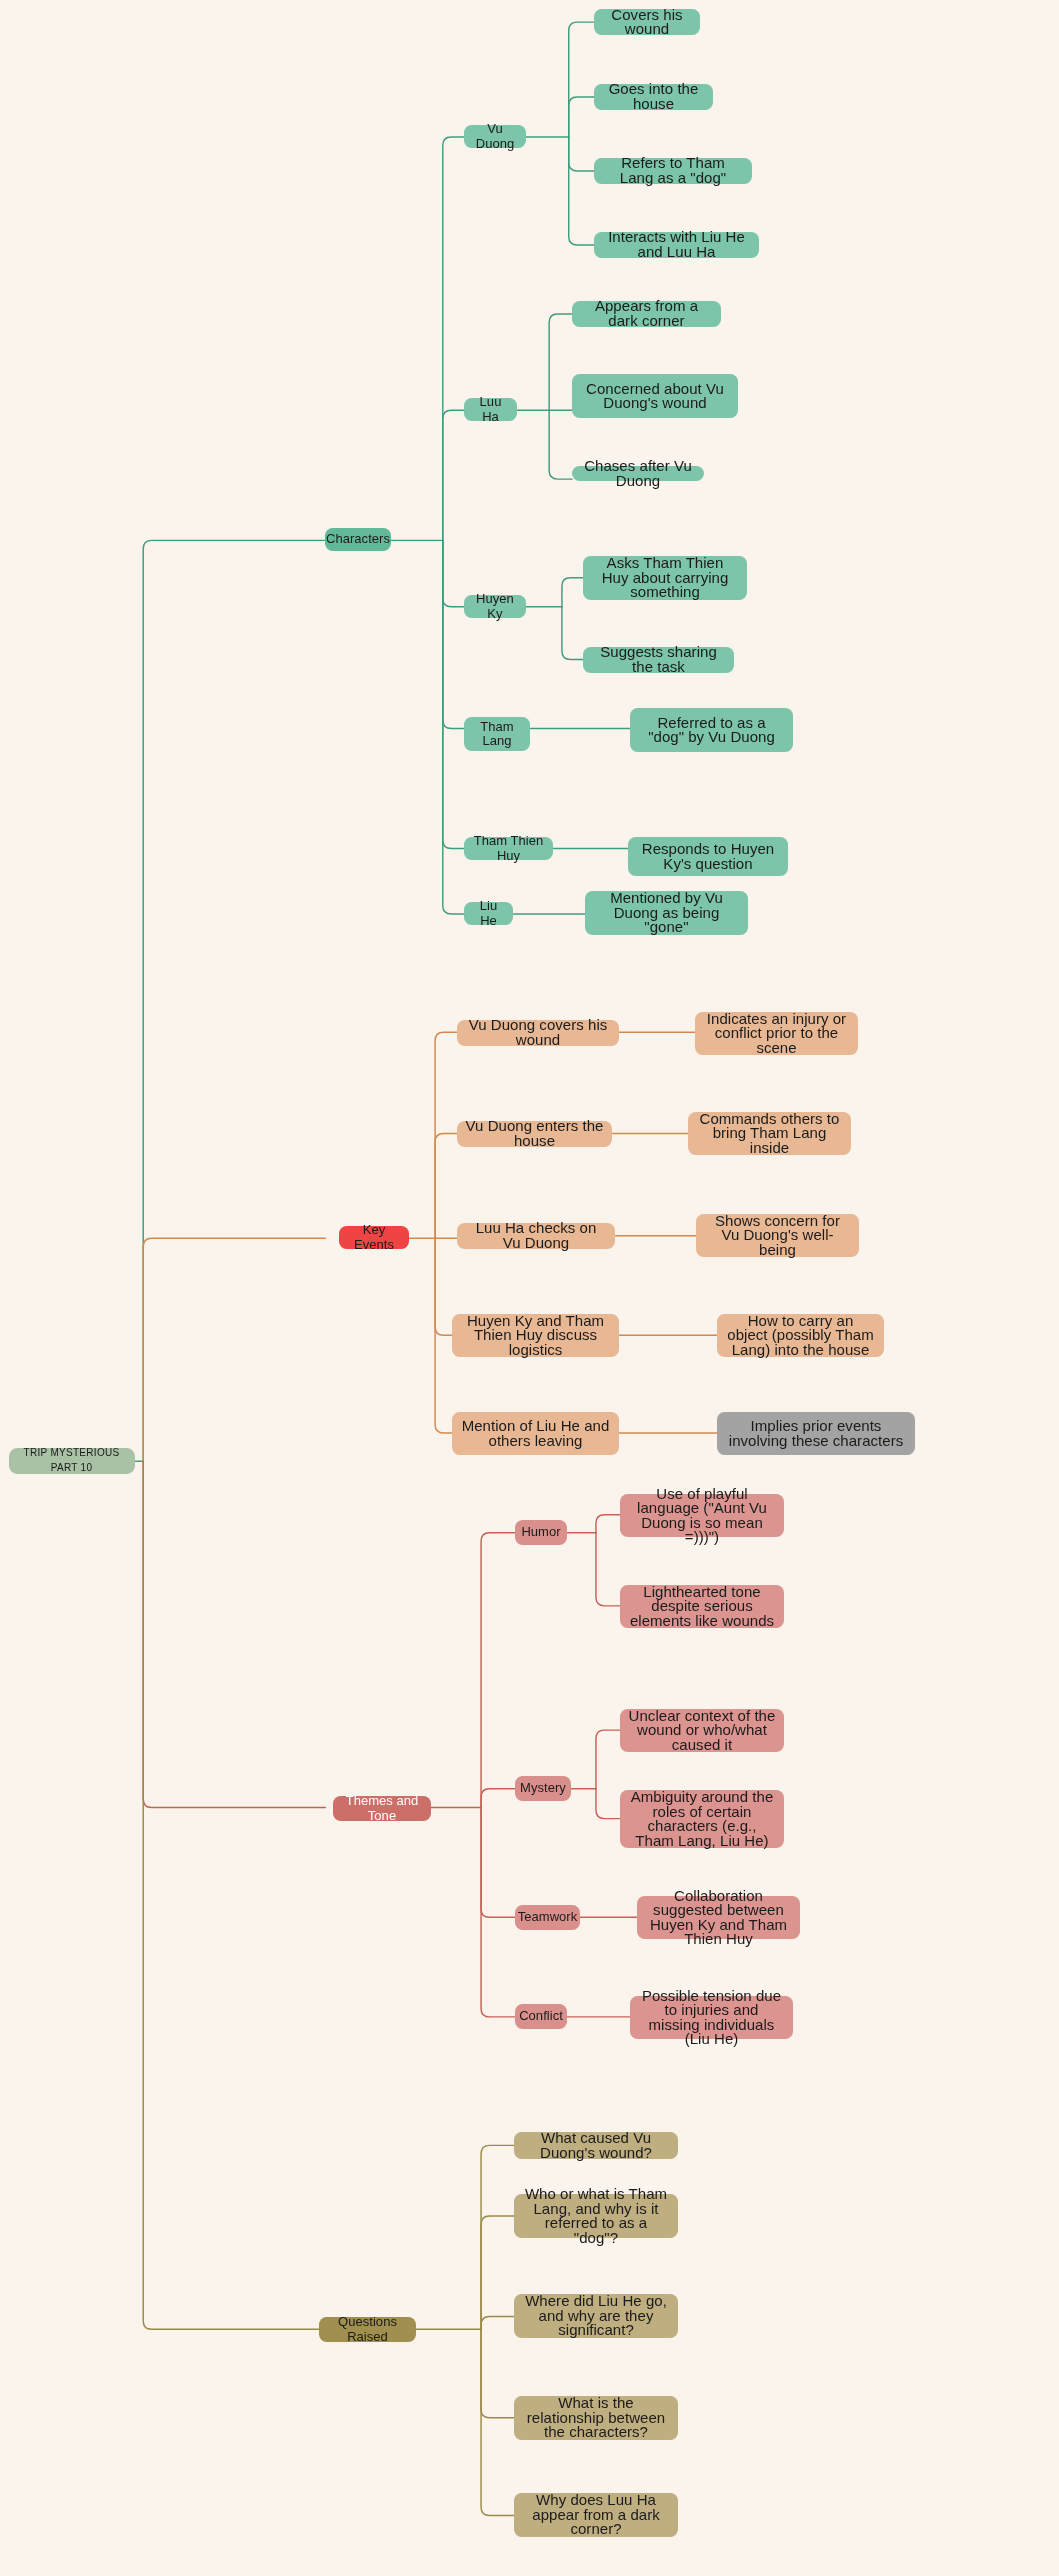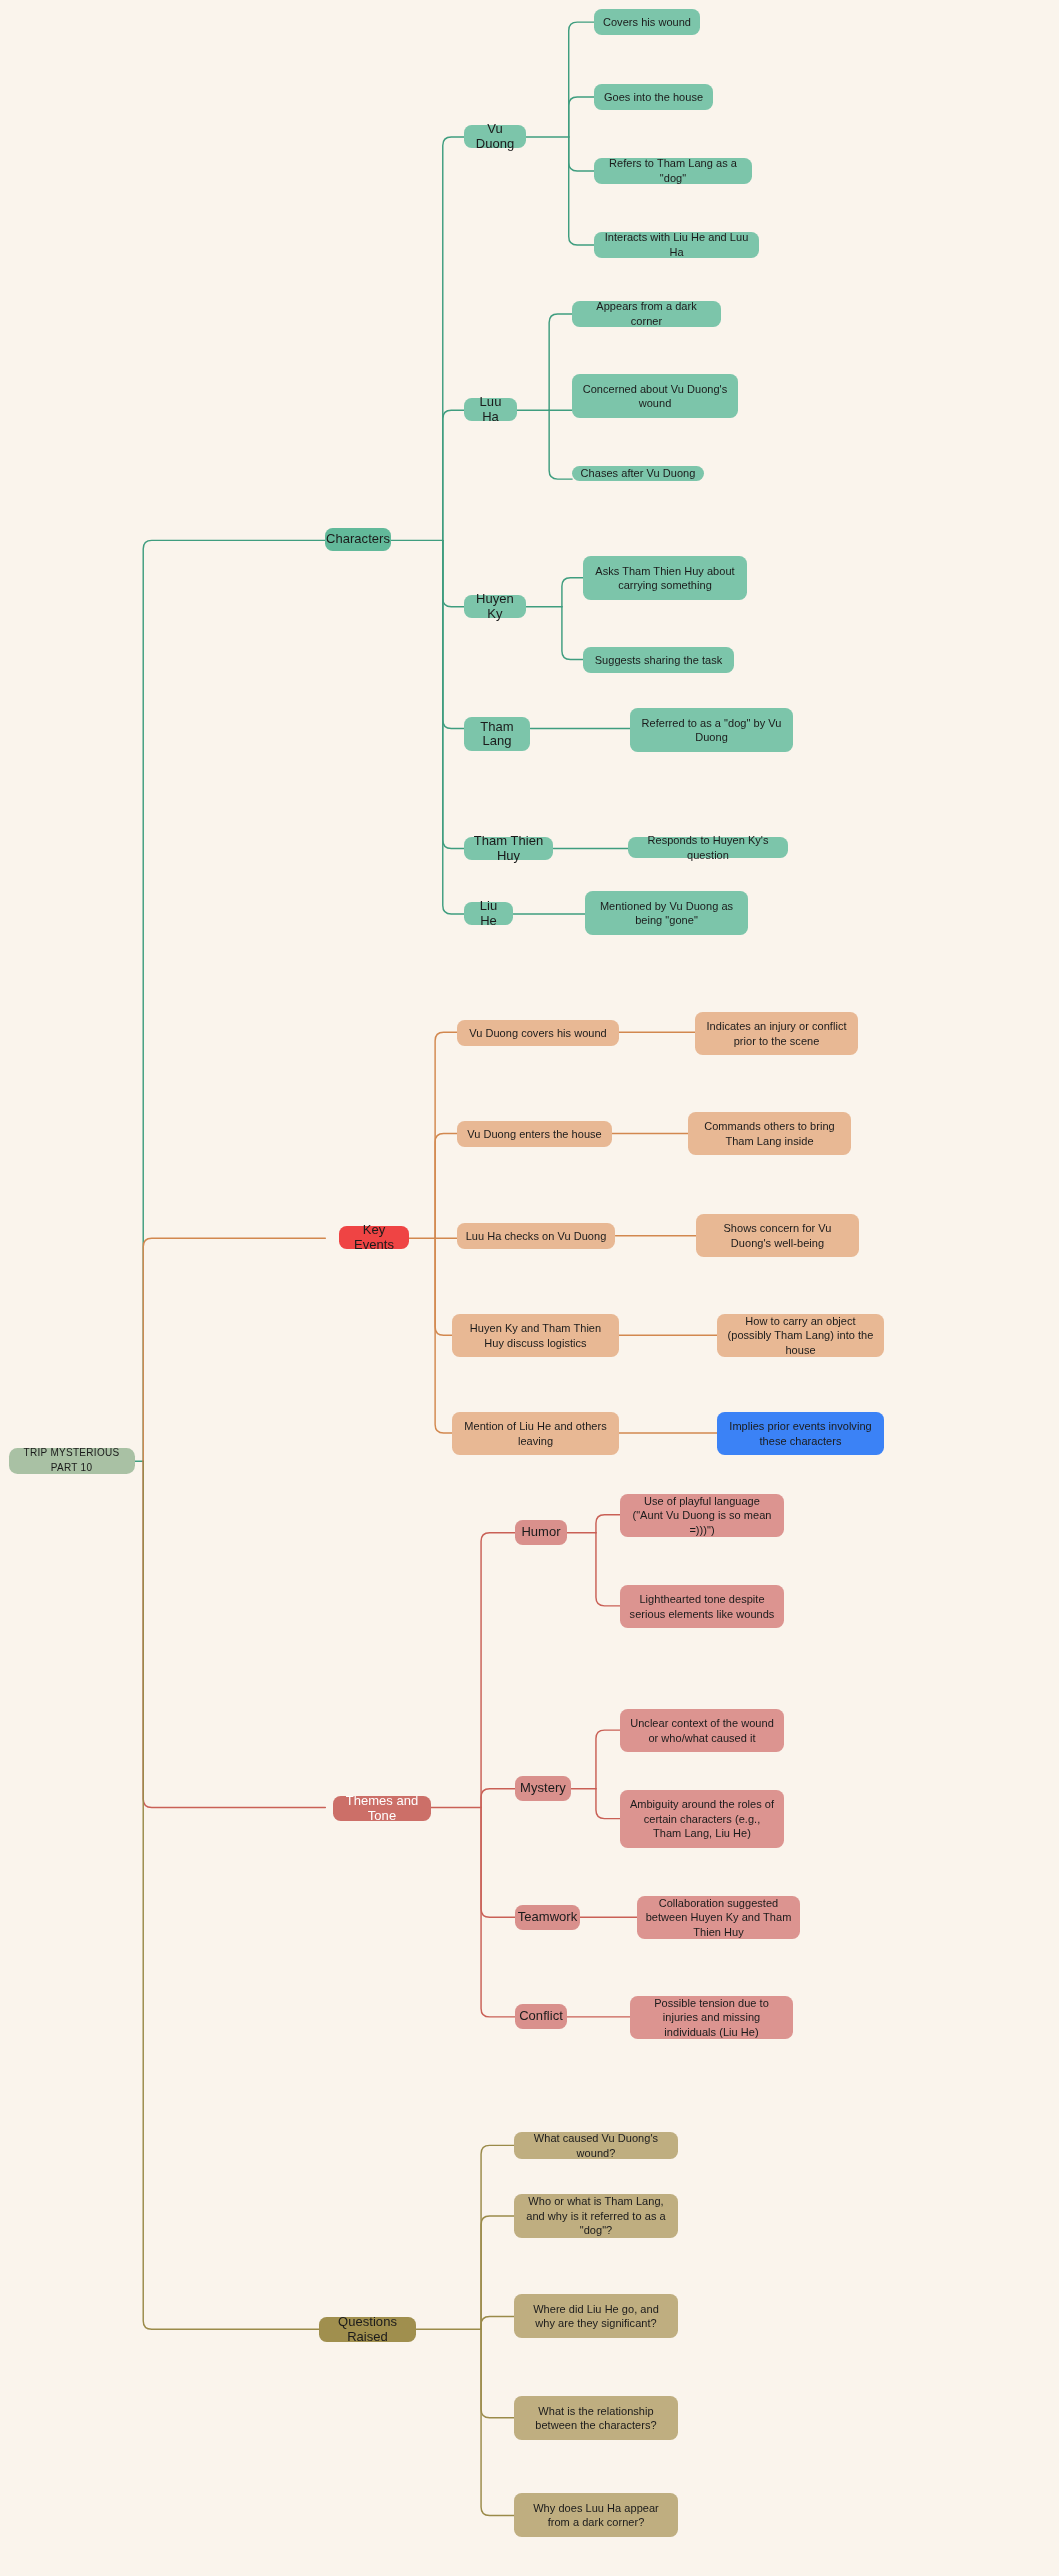--- a/index.html
+++ b/index.html
@@ -29,21 +29,21 @@
   }
   .node {
     position: absolute;
     box-sizing: border-box;
     display: flex;
     align-items: center;
     justify-content: center;
     text-align: center;
     border-radius: 7.7px;
     color: #1b1b1b;
-    font-size: 11px;
+    font-size: 15px;
     line-height: 14.5px;
     padding: 5.1px 8.5px;
     letter-spacing: 0.04px;
   }
   .node.lvl1 { font-size: 13px; }
   .node.root {
     font-size: 10px;
     border-radius: 8.5px;
     letter-spacing: 0.3px;
   }
@@ -147,41 +147,41 @@
   <div class="node" style="left:572px; top:466px; width:132px; height:15px; background:#7cc5aa;">Chases after Vu Duong</div>
 
   <div class="node lvl1" style="left:464px; top:595px; width:62px; height:23px; background:#7cc5aa;">Huyen Ky</div>
   <div class="node" style="left:583px; top:556px; width:164px; height:44px; background:#7cc5aa;">Asks Tham Thien Huy about carrying something</div>
   <div class="node" style="left:583px; top:647px; width:151px; height:25.5px; background:#7cc5aa;">Suggests sharing the task</div>
 
   <div class="node lvl1" style="left:464px; top:717px; width:66px; height:34px; background:#7cc5aa;">Tham Lang</div>
   <div class="node" style="left:630px; top:708px; width:163px; height:44px; background:#7cc5aa;">Referred to as a "dog" by Vu Duong</div>
 
   <div class="node lvl1" style="left:464px; top:837px; width:89px; height:23px; background:#7cc5aa;">Tham Thien Huy</div>
-  <div class="node" style="left:628px; top:837px; width:160px; height:21px; background:#7cc5aa;">Responds to Huyen Ky's question</div>
+  <div class="node" style="left:628px; top:837px; width:160px; height:39px; background:#7cc5aa;">Responds to Huyen Ky's question</div>
 
   <div class="node lvl1" style="left:464px; top:902px; width:49px; height:23px; background:#7cc5aa;">Liu He</div>
   <div class="node" style="left:585px; top:891px; width:163px; height:44px; background:#7cc5aa;">Mentioned by Vu Duong as being "gone"</div>
 
   <div class="node lvl1" style="left:339px; top:1226px; width:70px; height:23px; background:#ef4444;">Key Events</div>
 
   <div class="node" style="left:457px; top:1020px; width:162px; height:25.5px; background:#e8b894;">Vu Duong covers his wound</div>
   <div class="node" style="left:695px; top:1012px; width:163px; height:43px; background:#e8b894;">Indicates an injury or conflict prior to the scene</div>
 
   <div class="node" style="left:457px; top:1121px; width:155px; height:25.5px; background:#e8b894;">Vu Duong enters the house</div>
   <div class="node" style="left:688px; top:1112px; width:163px; height:43px; background:#e8b894;">Commands others to bring Tham Lang inside</div>
 
   <div class="node" style="left:457px; top:1223px; width:158px; height:25.5px; background:#e8b894;">Luu Ha checks on Vu Duong</div>
   <div class="node" style="left:696px; top:1214px; width:163px; height:43px; background:#e8b894;">Shows concern for Vu Duong's well-being</div>
 
   <div class="node" style="left:452px; top:1314px; width:167px; height:43px; background:#e8b894;">Huyen Ky and Tham Thien Huy discuss logistics</div>
   <div class="node" style="left:717px; top:1314px; width:167px; height:43px; background:#e8b894;">How to carry an object (possibly Tham Lang) into the house</div>
 
   <div class="node" style="left:452px; top:1412px; width:167px; height:43px; background:#e8b894;">Mention of Liu He and others leaving</div>
-  <div class="node" style="left:717px; top:1412px; width:167px; height:43px; background:#3b82f6;">Implies prior events involving these characters</div>
+  <div class="node" style="left:717px; top:1412px; width:198px; height:43px; background:#a3a3a3;">Implies prior events involving these characters</div>
 
   <div class="node lvl1 white-text" style="left:325px; top:1796px; width:98px; height:25px; background:#cc6f68;margin-left:8px;">Themes and Tone</div>
 
   <div class="node lvl1" style="left:515px; top:1520px; width:52px; height:25px; background:#d9908c;">Humor</div>
   <div class="node" style="left:620px; top:1494px; width:164px; height:43px; background:#dc9490;">Use of playful language ("Aunt Vu Duong is so mean =)))")</div>
   <div class="node" style="left:620px; top:1585px; width:164px; height:43px; background:#dc9490;">Lighthearted tone despite serious elements like wounds</div>
 
   <div class="node lvl1" style="left:515px; top:1776px; width:56px; height:25px; background:#d9908c;">Mystery</div>
   <div class="node" style="left:620px; top:1709px; width:164px; height:43px; background:#dc9490;">Unclear context of the wound or who/what caused it</div>
   <div class="node" style="left:620px; top:1790px; width:164px; height:58px; background:#dc9490;">Ambiguity around the roles of certain characters (e.g., Tham Lang, Liu He)</div>

